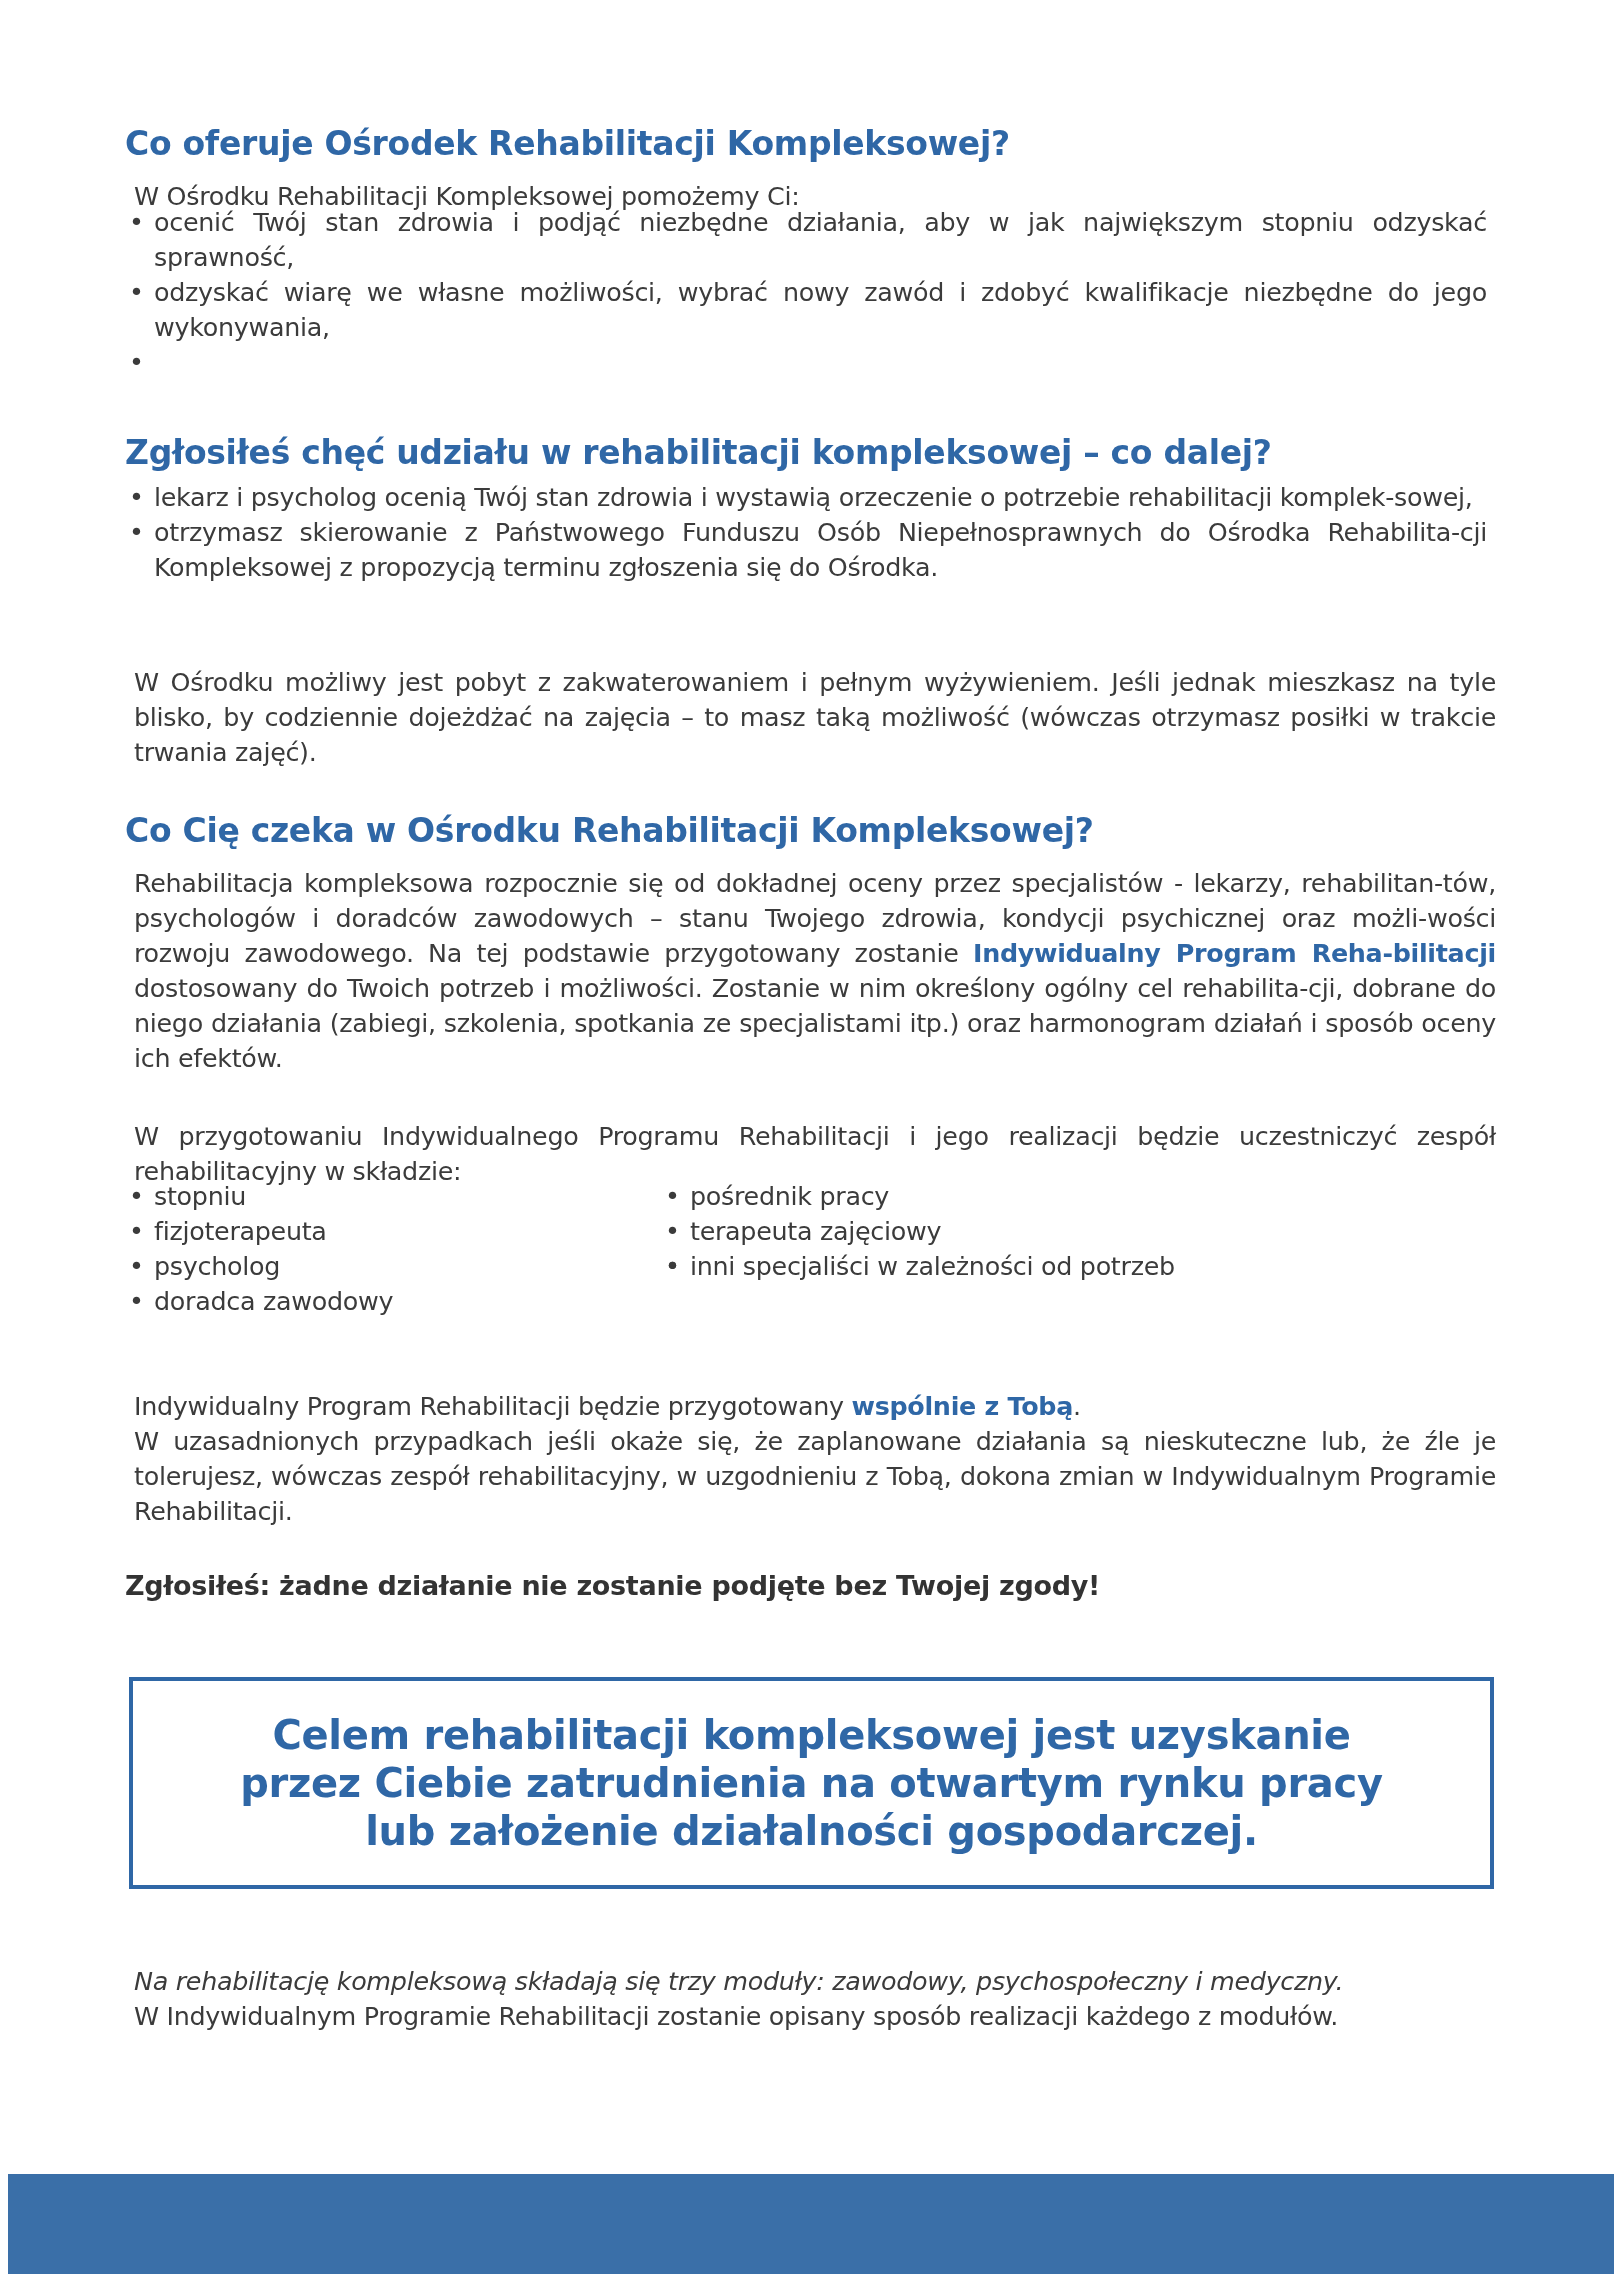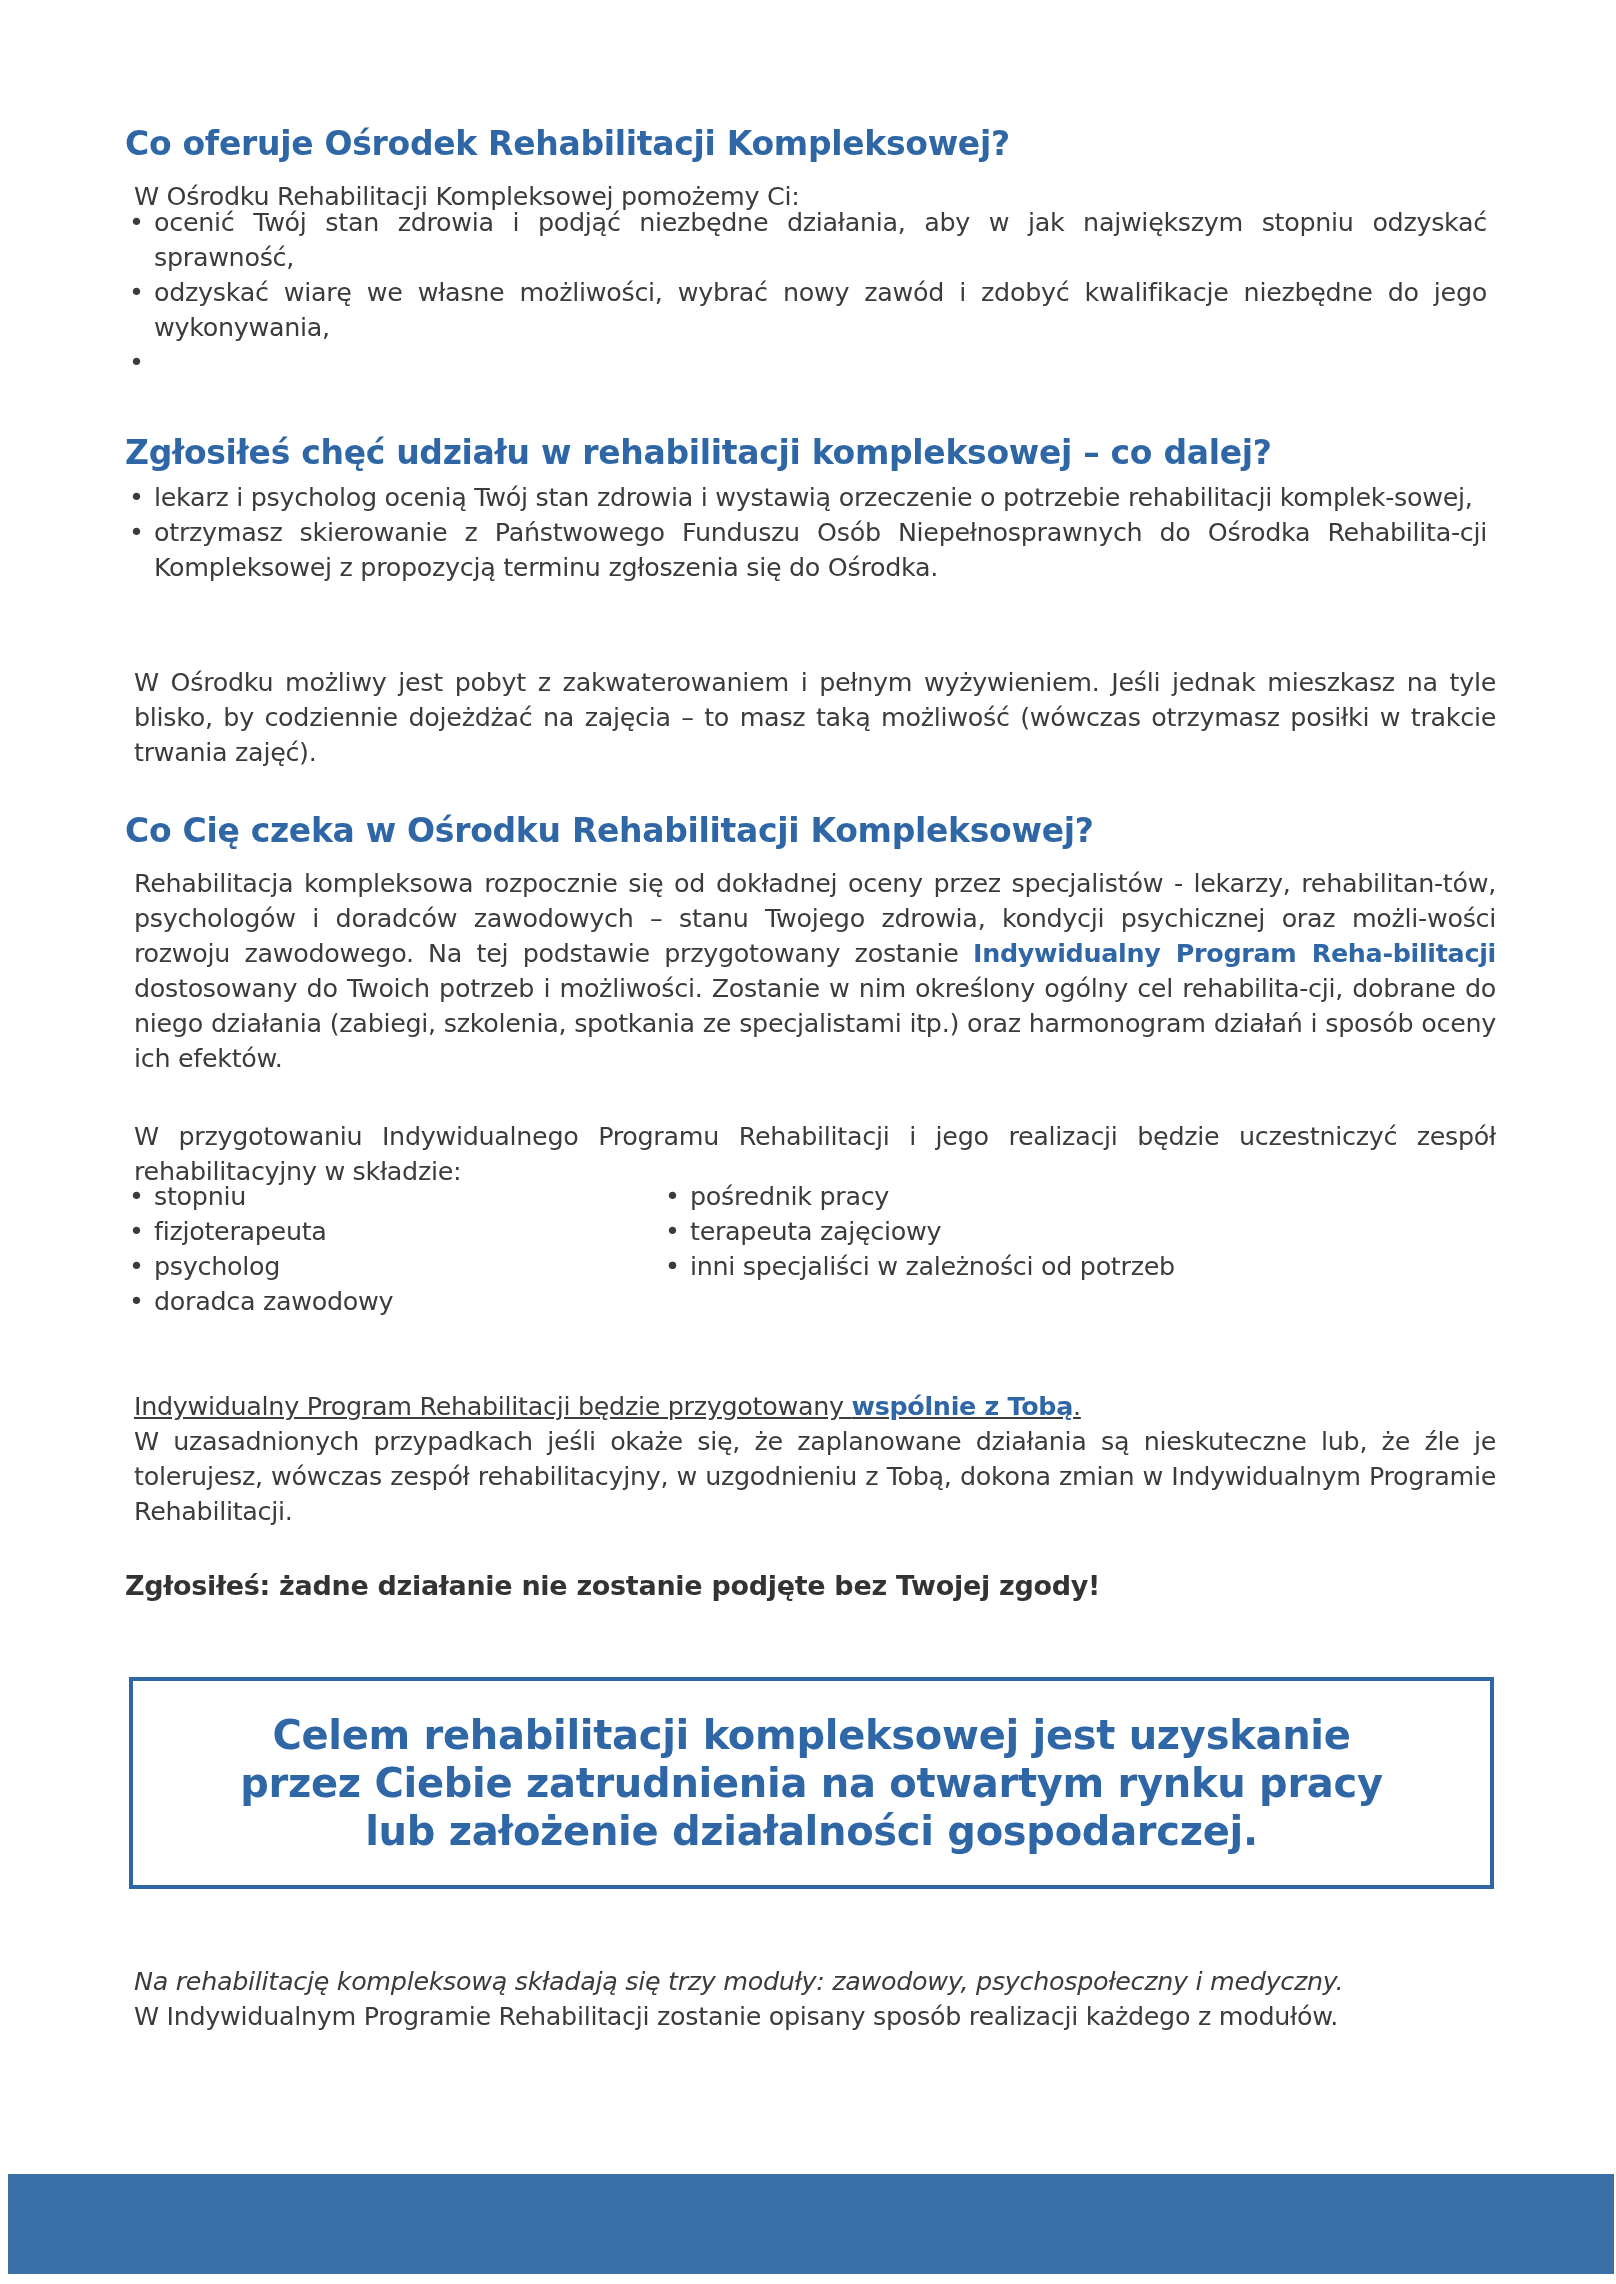--- a/index.html
+++ b/index.html
@@ -170,21 +170,21 @@
       <li><span class="dot">•</span><span>doradca zawodowy</span></li>
     </ul>
     <ul class="team-col" style="left:536px;">
       <li><span class="dot">•</span><span>pośrednik pracy</span></li>
       <li><span class="dot">•</span><span>terapeuta zajęciowy</span></li>
       <li><span class="dot">•</span></li>
       <li><span class="dot">•</span><span>inni specjaliści w zależności od potrzeb</span></li>
     </ul>
   </div>
 
-  <p class="body-text" style="top:1381px;text-decoration:underline;"><span>Indywidualny Program Rehabilitacji będzie przygotowany </span><span class="hl">wspólnie z Tobą</span><span>.</span></p>
+  <p class="body-text" style="top:1381px;"><span>Indywidualny Program Rehabilitacji będzie przygotowany </span><span class="hl">wspólnie z Tobą</span><span>.</span></p>
   <p class="body-text" style="top:1416px;">W uzasadnionych przypadkach jeśli okaże się, że zaplanowane działania są nieskuteczne lub, że źle je tolerujesz, wówczas zespół rehabilitacyjny, w uzgodnieniu z Tobą, dokona zmian w Indywidualnym Programie Rehabilitacji.</p>
 
   <p class="bold-note" style="top:1570px;">Zgłosiłeś: żadne działanie nie zostanie podjęte bez Twojej zgody!</p>
 </div>
 
 <div class="goal-box">
   <div class="goal-line">Celem rehabilitacji kompleksowej jest uzyskanie</div>
   <div class="goal-line">przez Ciebie zatrudnienia na otwartym rynku pracy</div>
   <div class="goal-line">lub założenie działalności gospodarczej.</div>
 </div>

